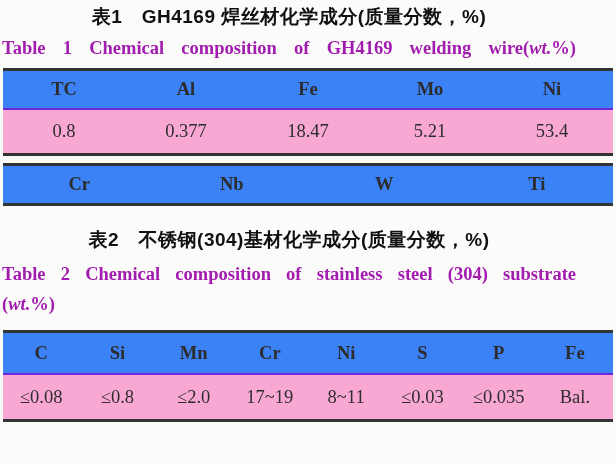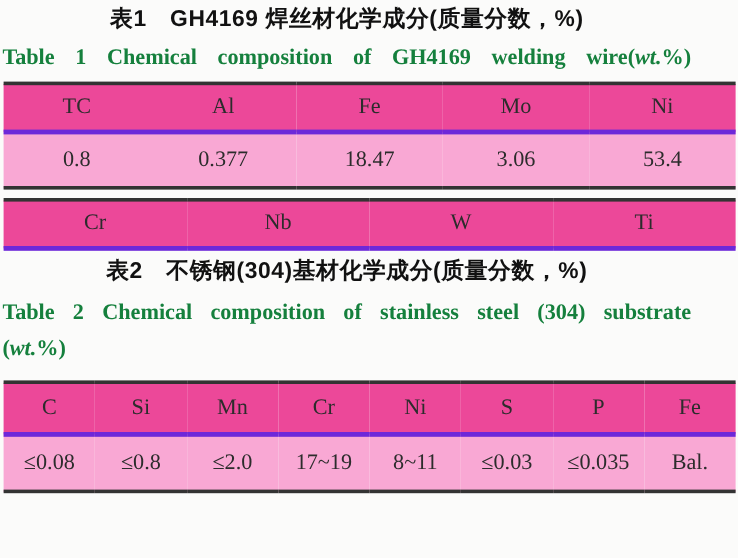--- a/index.html
+++ b/index.html
@@ -20,27 +20,27 @@
   .zh-title {
     font-family: "Liberation Sans", sans-serif;
     font-weight: bold;
     font-size: 19px;
     line-height: 24px;
     text-align: center;
     color: #111;
     letter-spacing: 0.5px;
     white-space: nowrap;
   }
-  .zh-title-2 { margin-top: 6px; }
+  .zh-title-2 { margin-top: 22px; }
   .en-title {
     font-family: "Liberation Serif", serif;
     font-weight: bold;
     font-size: 18.5px;
     line-height: 24px;
-    color: #15803d;
+    color: #a21caf;
     margin-top: 7px;
   }
   .justify-line {
     text-align: justify;
     text-align-last: justify;
   }
   .en-title-2 { line-height: 30px; margin-top: 7px; }
   .en-title-2 .line2 {
     text-align: right;
     text-align-last: left;
@@ -59,23 +59,24 @@
   table.t2  { margin-top: 11px; }
   td {
     text-align: center;
     vertical-align: middle;
     padding: 0;
     font-family: "Liberation Serif", serif;
     font-size: 18.5px;
     color: #2c2c2c;
   }
   tr.hrow td {
-    background: #ec4899;
-    border-bottom: 4px solid #6d28d9;
+    background: #3b82f6;
+    border-bottom: 2px solid #6d28d9;
     height: 37px;
+    font-weight: bold;
   }
   tr.vrow td {
     background: #f9a8d4;
     height: 43px;
   }
   table.t2 tr.hrow td { height: 40px; }
   table.t2 tr.vrow td { height: 44px; }
 </style>
 </head>
 <body>
@@ -92,21 +93,21 @@
         <td>TC</td>
         <td>Al</td>
         <td>Fe</td>
         <td>Mo</td>
         <td>Ni</td>
       </tr>
       <tr class="vrow">
         <td>0.8</td>
         <td>0.377</td>
         <td>18.47</td>
-        <td>3.06</td>
+        <td>5.21</td>
         <td>53.4</td>
       </tr>
     </tbody>
   </table>
 
   <table class="sec t1b">
     <tbody>
       <tr class="hrow">
         <td>Cr</td>
         <td>Nb</td>

